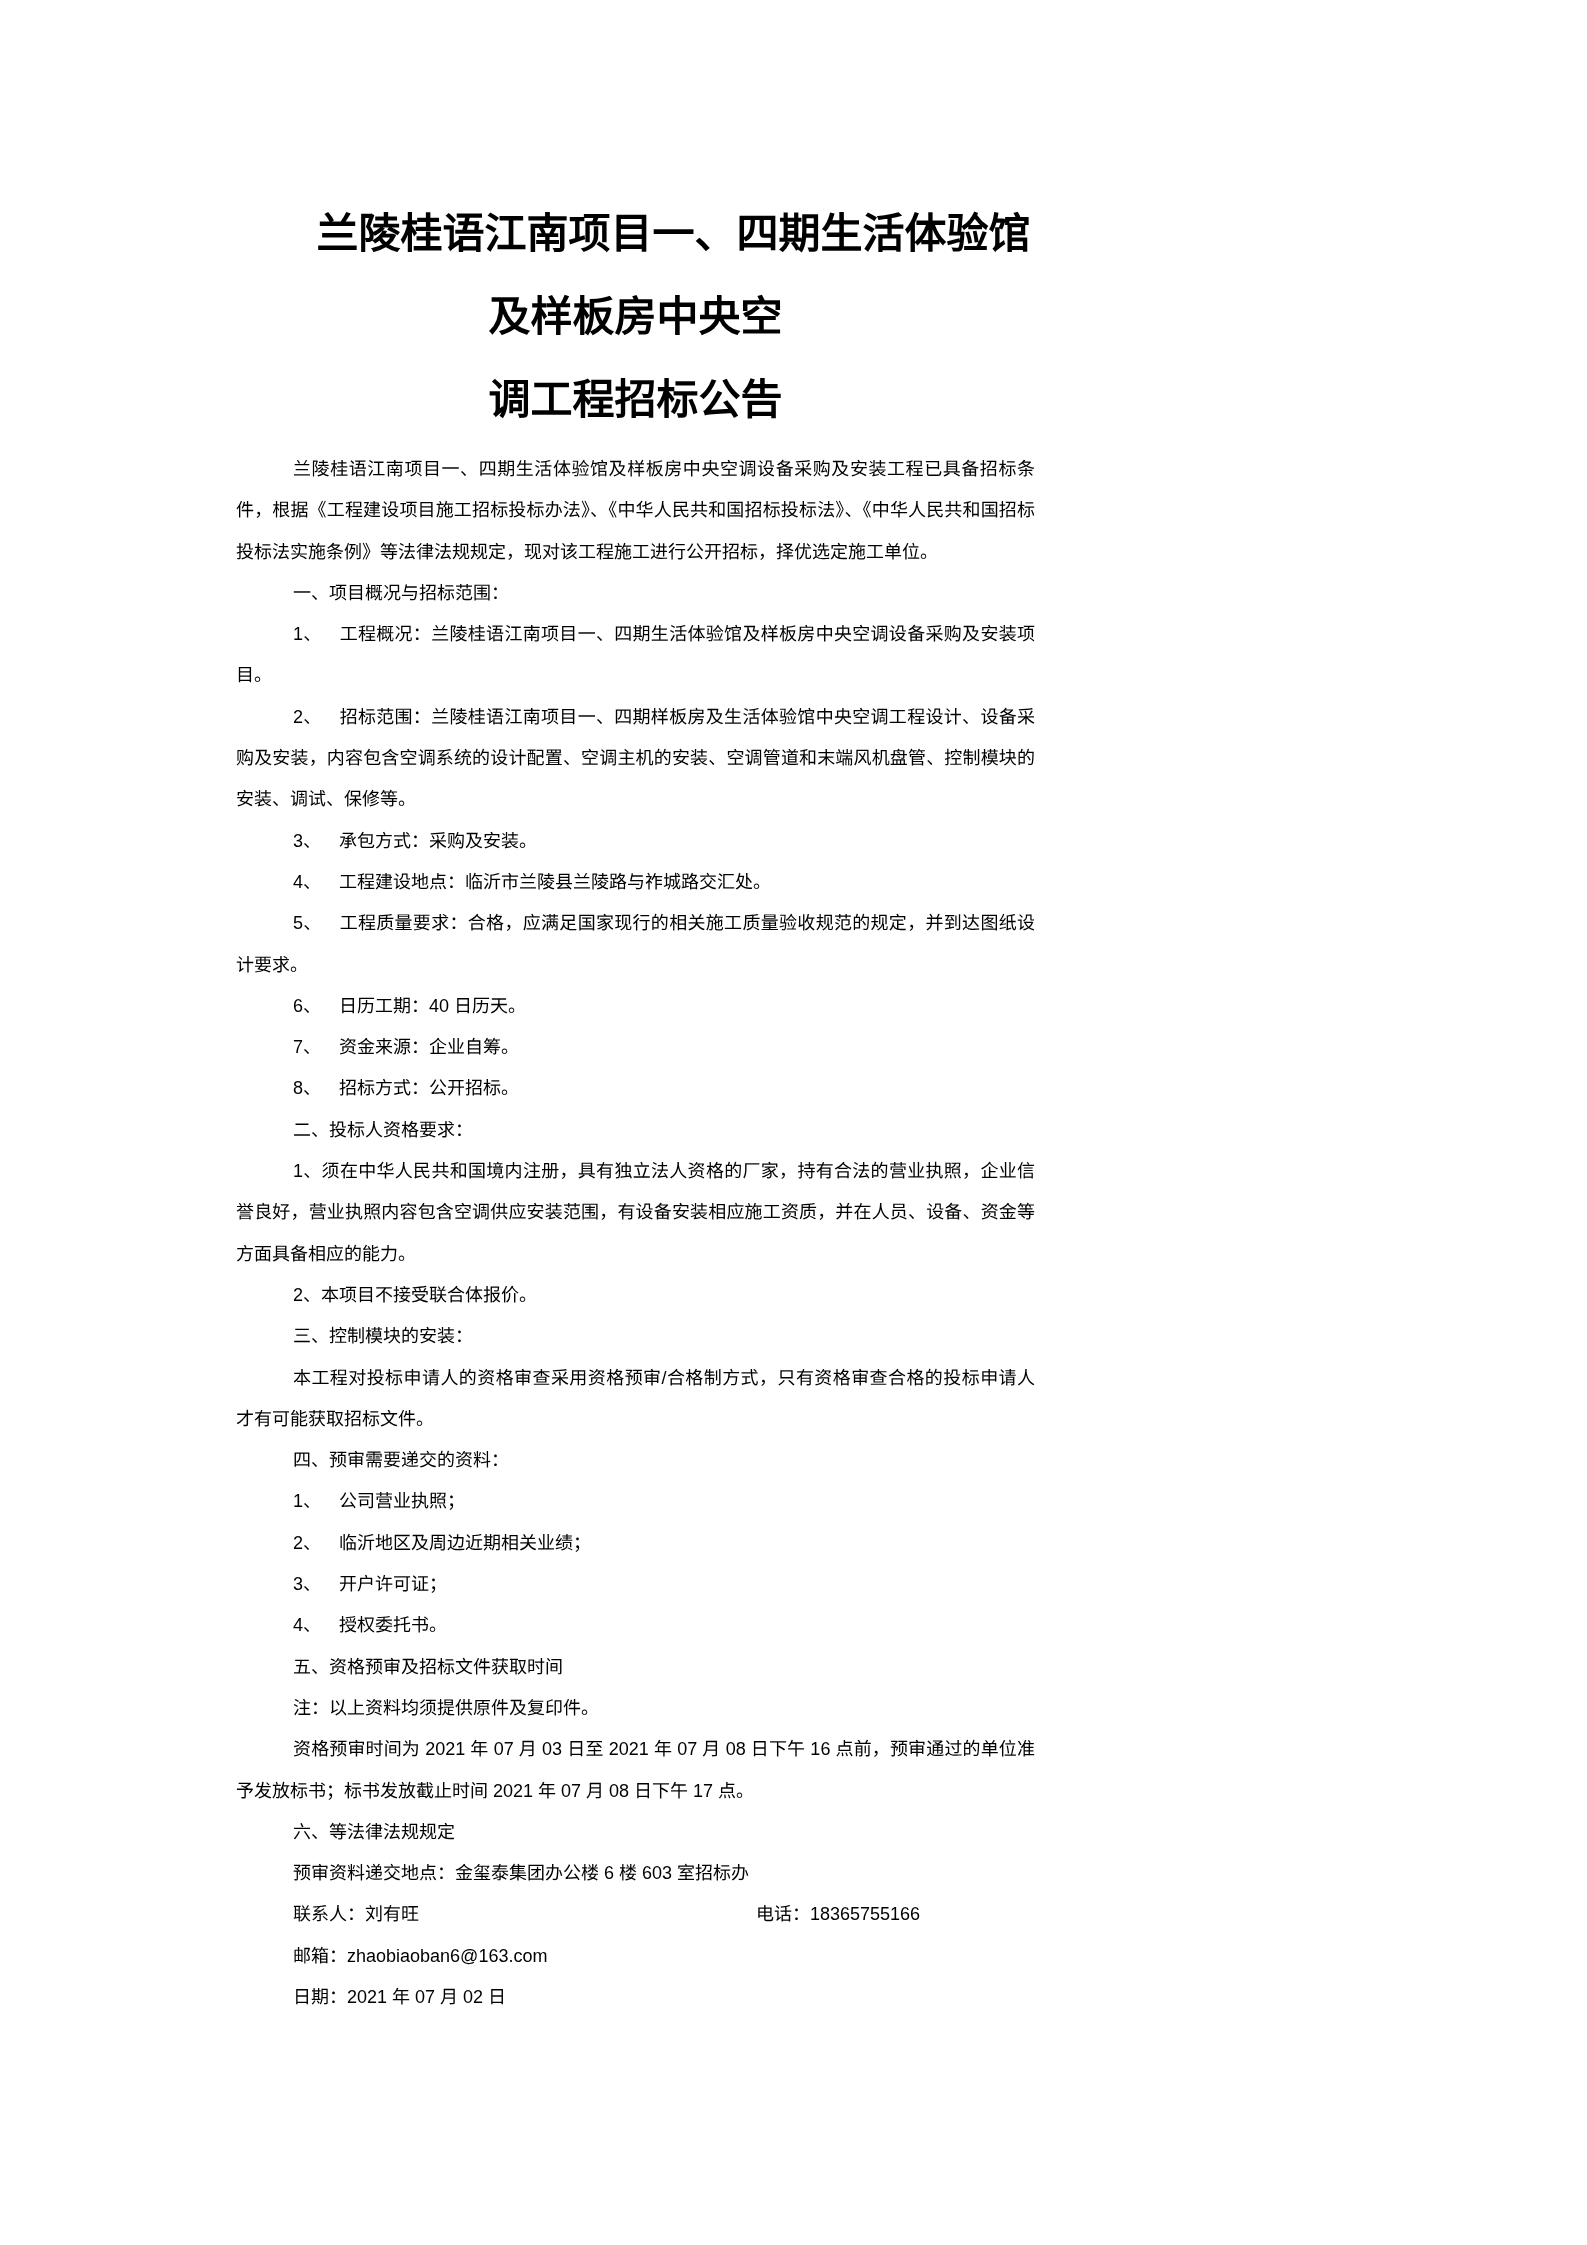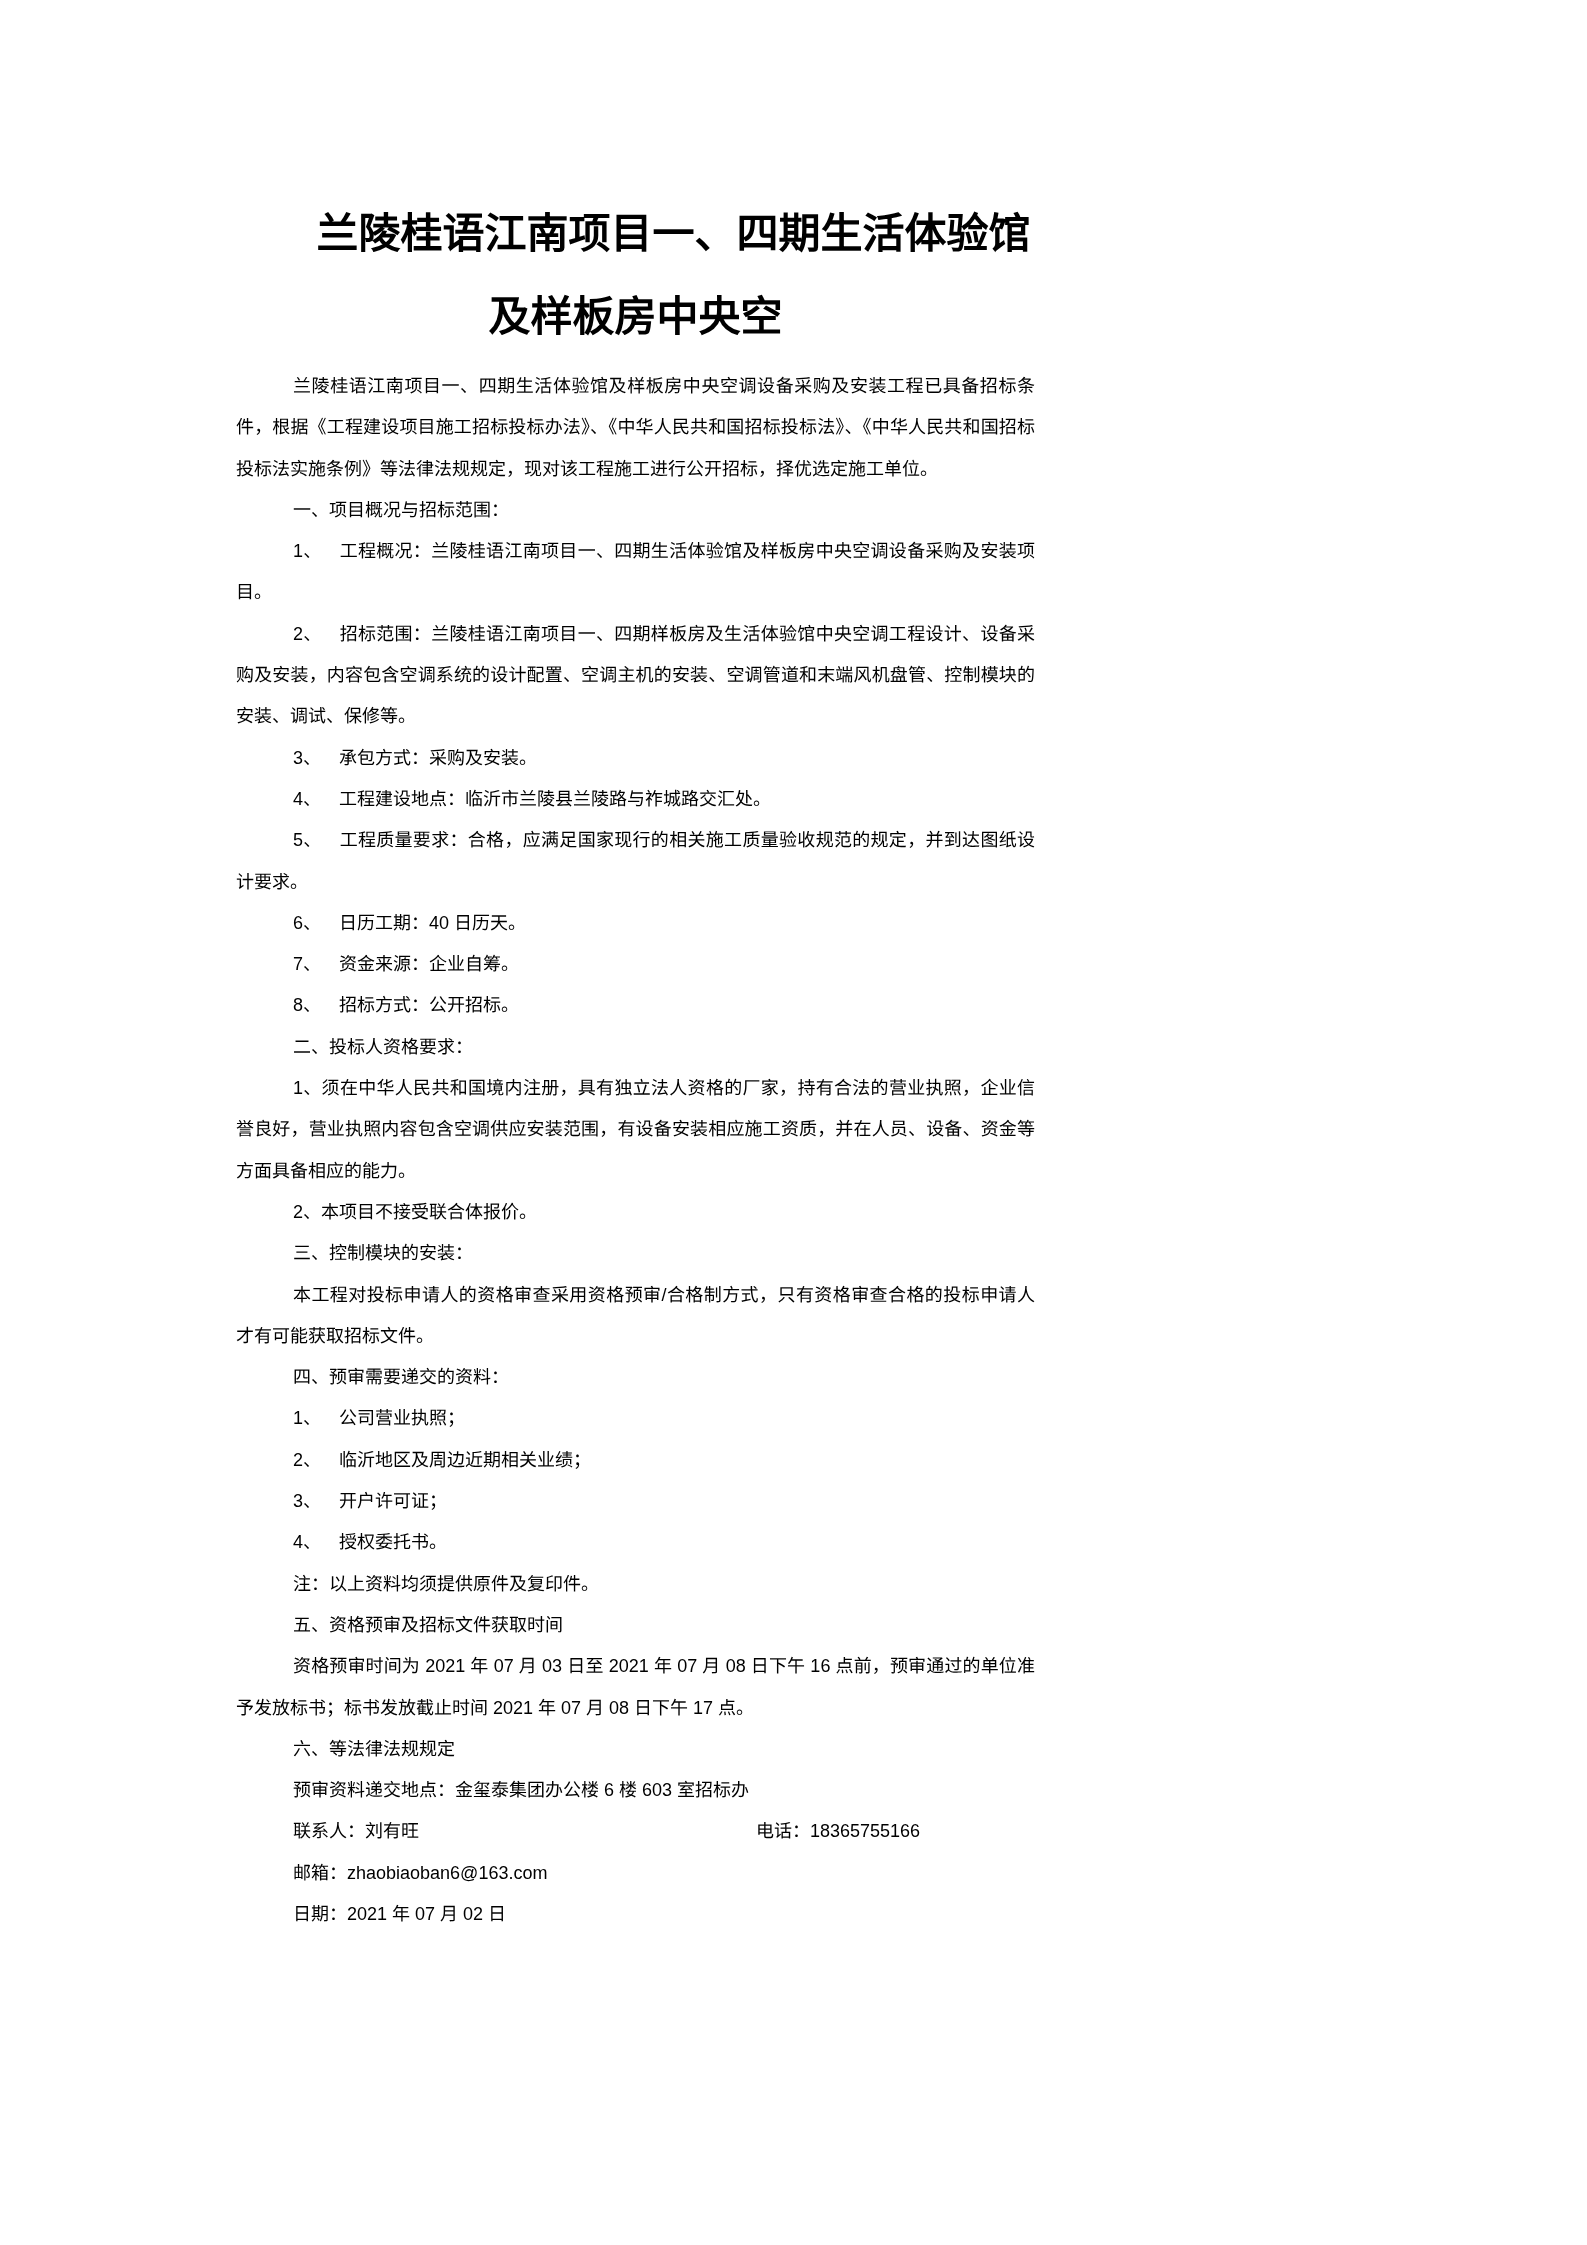--- a/index.html
+++ b/index.html
@@ -52,20 +52,21 @@
     text-indent: 0;
   }
 </style>
 </head>
 <body>
 
 <div class="page">
 
   <div class="title-block">
     <div class="title-line first">兰陵桂语江南项目一、四期生活体验馆及样板房中央空</div>
+    <div class="title-line">调工程招标公告</div>
   </div>
 
   <p class="line indent">兰陵桂语江南项目一、四期生活体验馆及样板房中央空调设备采购及安装工程已具备招标条件，根据《工程建设项目施工招标投标办法》、《中华人民共和国招标投标法》、《中华人民共和国招标投标法实施条例》等法律法规规定，现对该工程施工进行公开招标，择优选定施工单位。</p>
 
   <p class="line indent heading">一、项目概况与招标范围：</p>
 
   <p class="line indent"><span class="num">1、</span><span>工程概况：兰陵桂语江南项目一、四期生活体验馆及样板房中央空调设备采购及安装项目。</span></p>
   <p class="line indent"><span class="num">2、</span><span>招标范围：兰陵桂语江南项目一、四期样板房及生活体验馆中央空调工程设计、设备采购及安装，内容包含空调系统的设计配置、空调主机的安装、空调管道和末端风机盘管、控制模块的安装、调试、保修等。</span></p>
   <p class="line indent"><span class="num">3、</span><span>承包方式：采购及安装。</span></p>
   <p class="line indent"><span class="num">4、</span><span>工程建设地点：临沂市兰陵县兰陵路与祚城路交汇处。</span></p>
@@ -79,23 +80,23 @@
   <p class="line indent">2、本项目不接受联合体报价。</p>
 
   <p class="line indent heading">三、控制模块的安装：</p>
   <p class="line indent">本工程对投标申请人的资格审查采用资格预审/合格制方式，只有资格审查合格的投标申请人才有可能获取招标文件。</p>
 
   <p class="line indent heading">四、预审需要递交的资料：</p>
   <p class="line indent"><span class="num">1、</span><span>公司营业执照；</span></p>
   <p class="line indent"><span class="num">2、</span><span>临沂地区及周边近期相关业绩；</span></p>
   <p class="line indent"><span class="num">3、</span><span>开户许可证；</span></p>
   <p class="line indent"><span class="num">4、</span><span>授权委托书。</span></p>
+  <p class="line indent heading">五、资格预审及招标文件获取时间</p>
+
   <p class="line indent">注：以上资料均须提供原件及复印件。</p>
-
-  <p class="line indent heading">五、资格预审及招标文件获取时间</p>
   <p class="line indent">资格预审时间为 2021 年 07 月 03 日至 2021 年 07 月 08 日下午 16 点前，预审通过的单位准予发放标书；标书发放截止时间 2021 年 07 月 08 日下午 17 点。</p>
 
   <p class="line indent heading">六、等法律法规规定</p>
   <p class="line indent">预审资料递交地点：金玺泰集团办公楼 6 楼 603 室招标办</p>
   <p class="line indent"><span class="contact-left">联系人：刘有旺</span><span>电话：18365755166</span></p>
   <p class="line indent">邮箱：zhaobiaoban6@163.com</p>
   <p class="line indent">日期：2021 年 07 月 02 日</p>
 
 </div>
 

